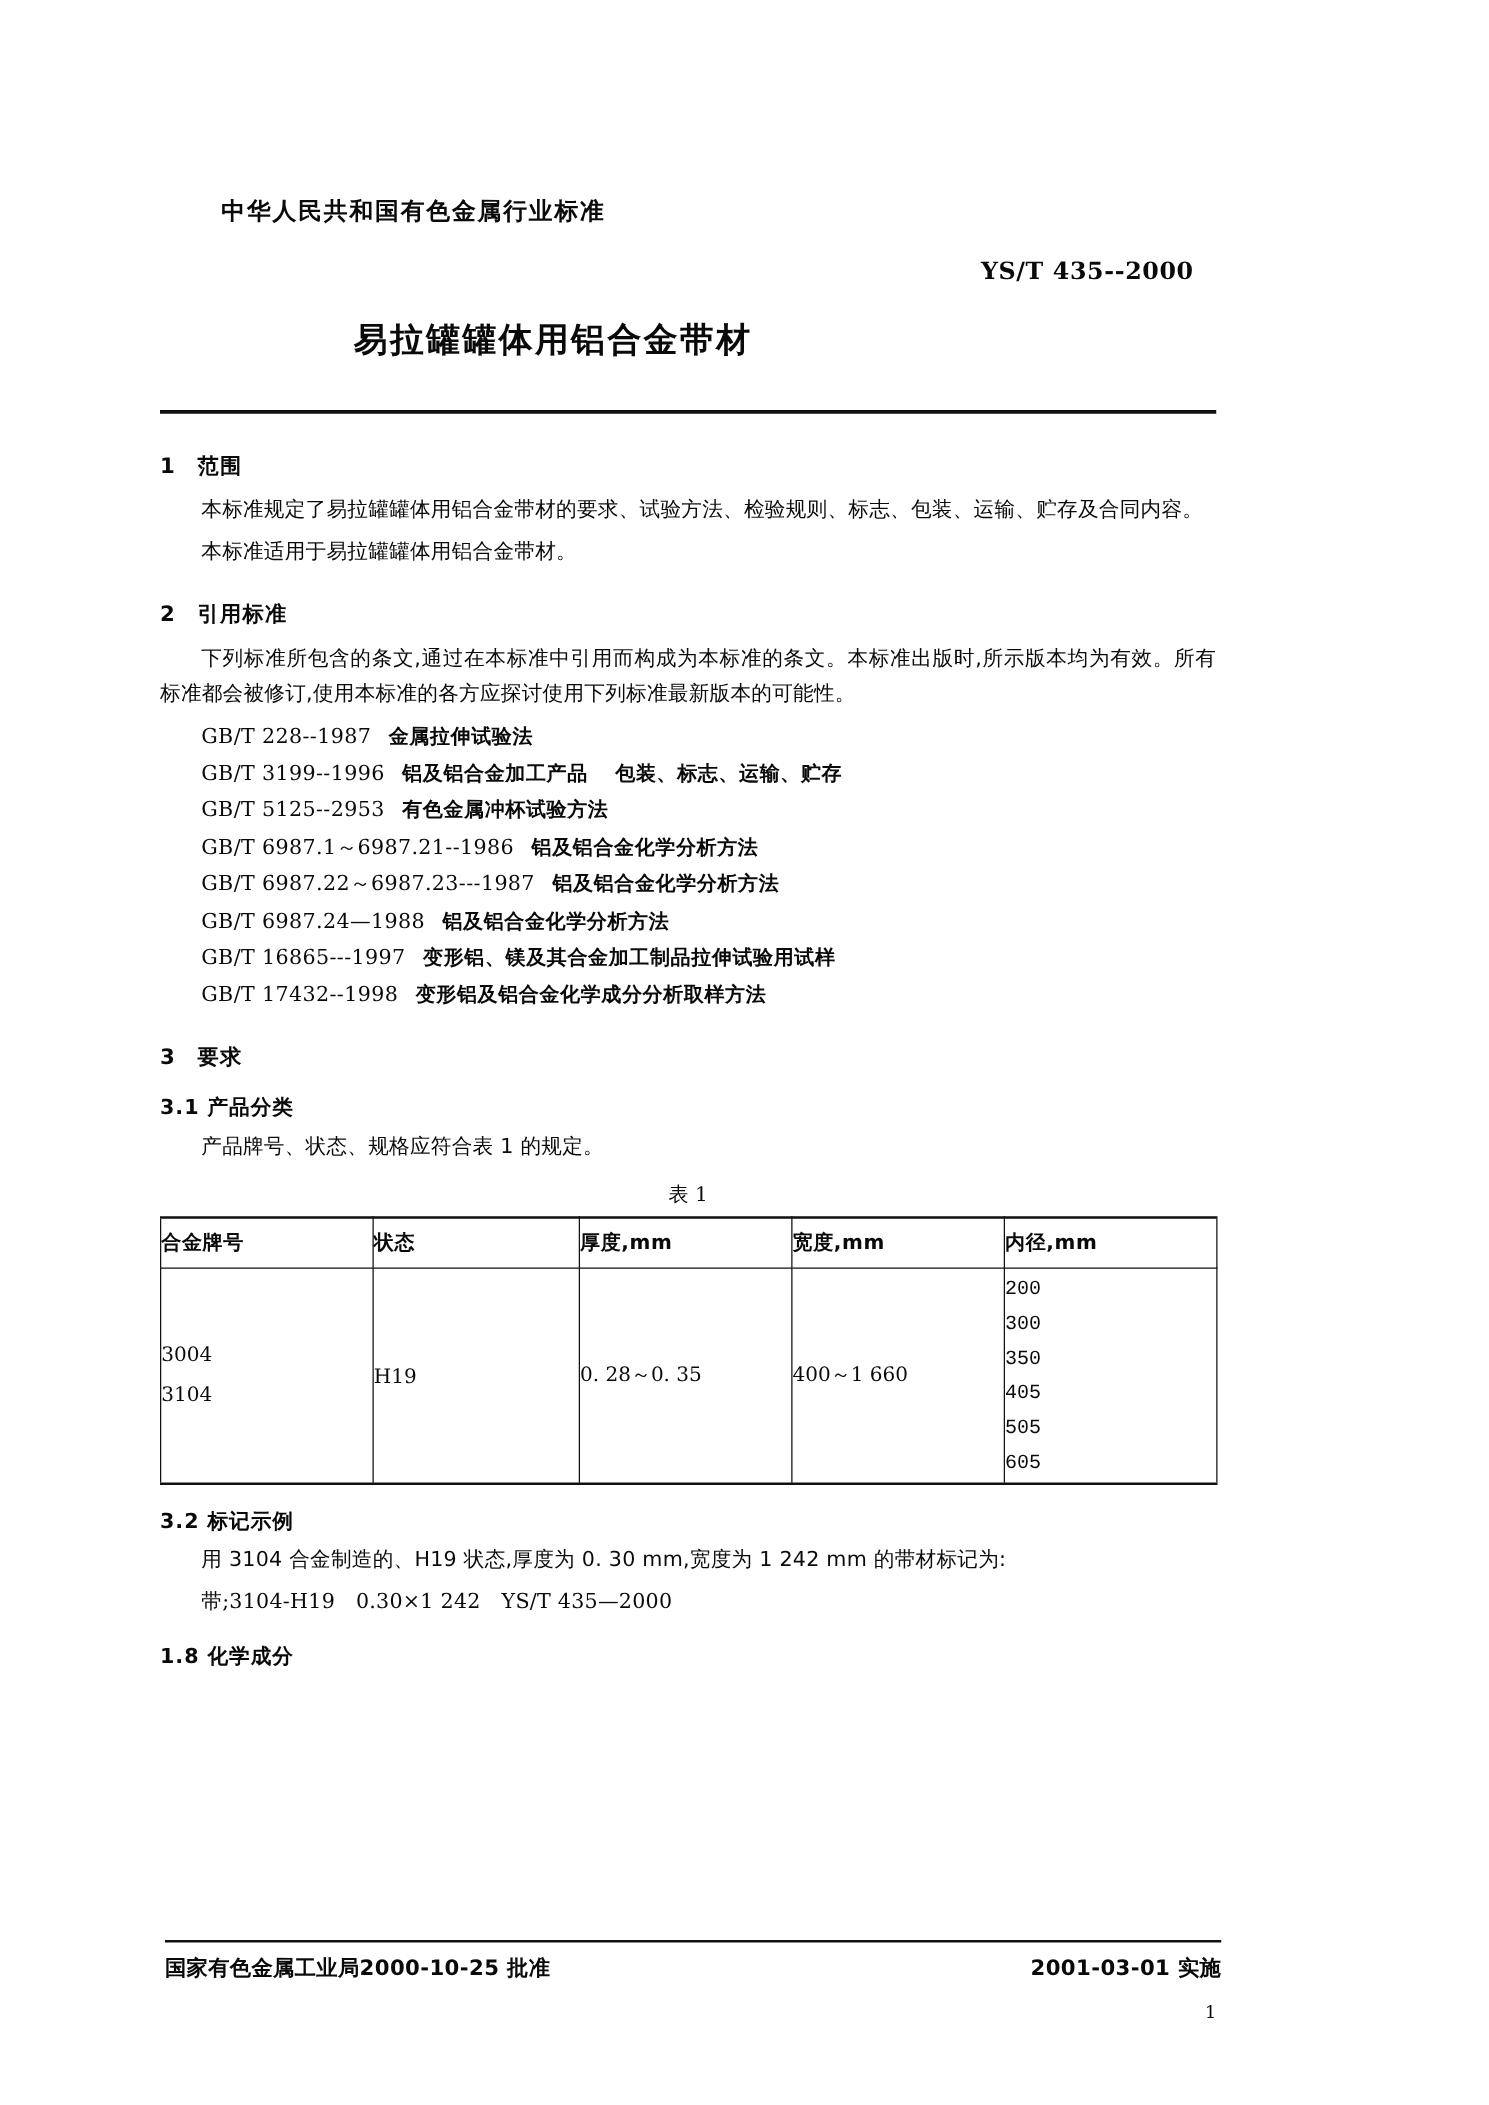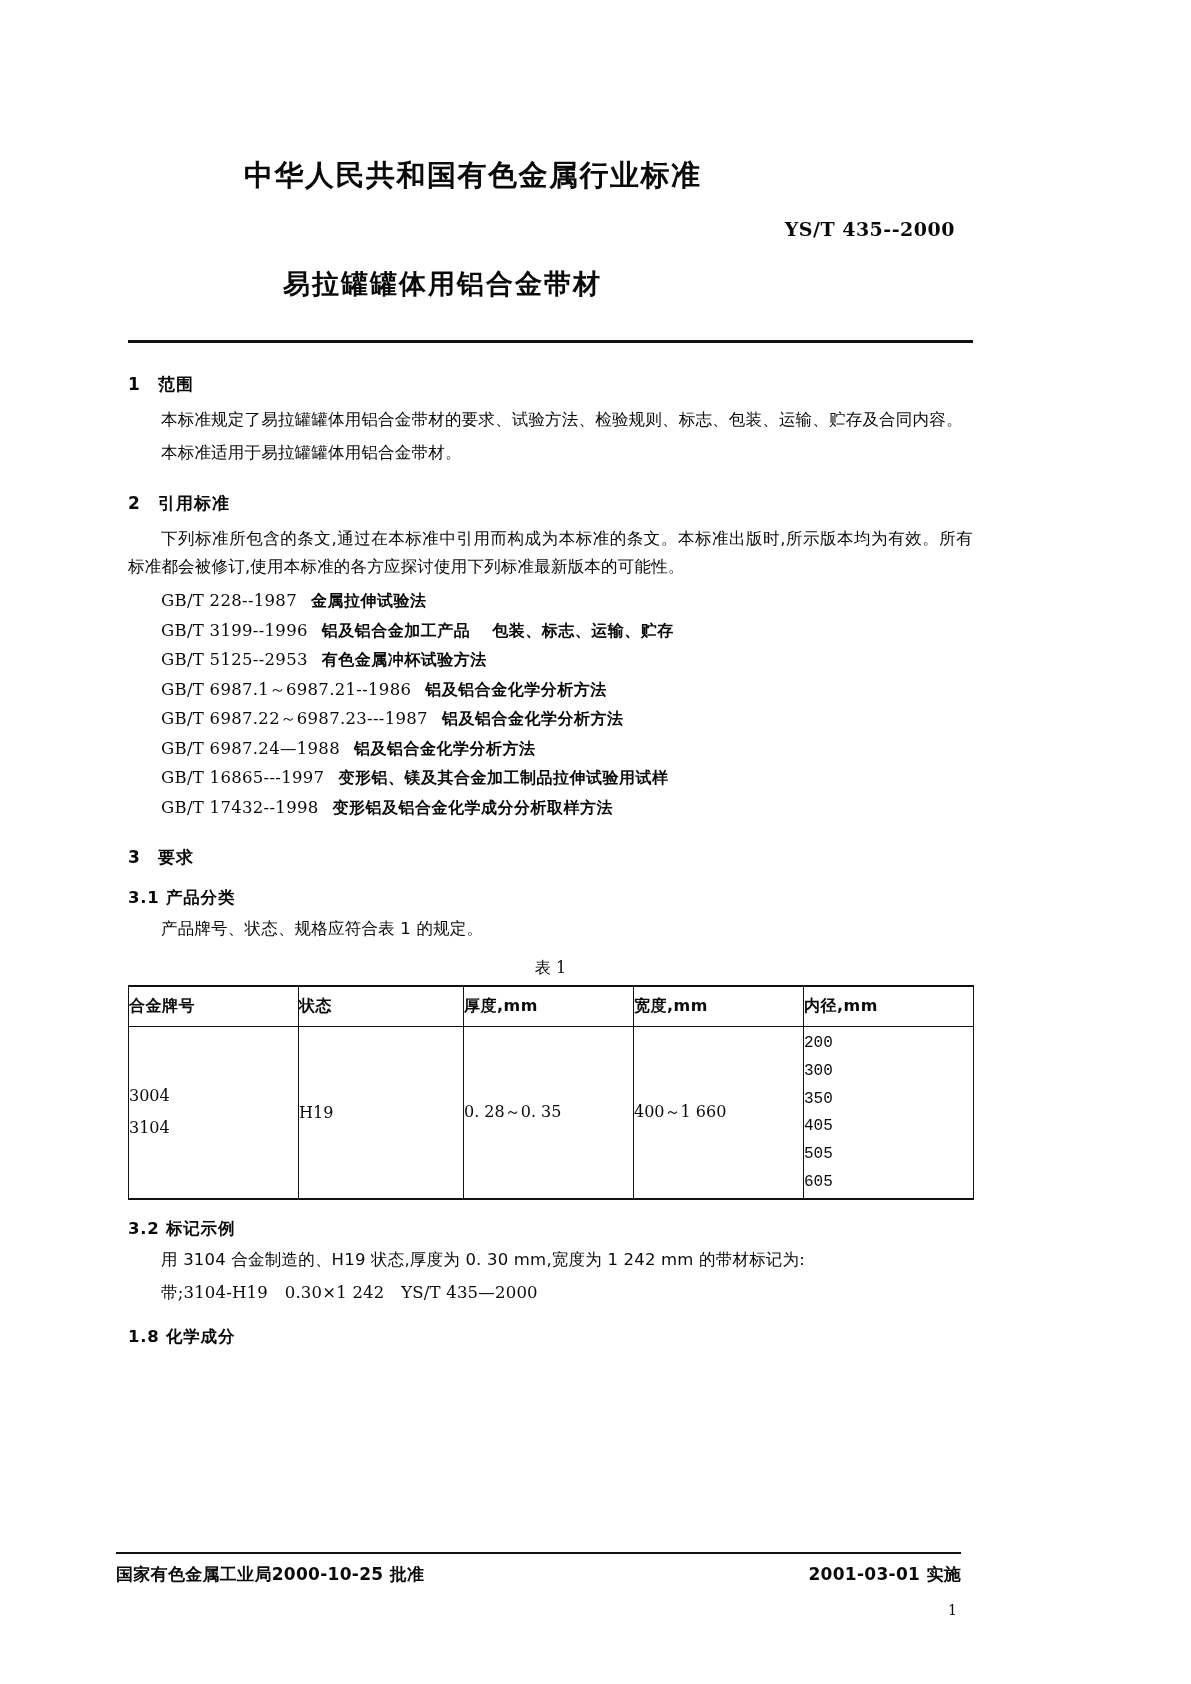--- a/index.html
+++ b/index.html
@@ -25,24 +25,24 @@
   }
   .content {
     position: absolute;
     left: 128px;
     top: 158px;
     width: 845px;
   }
 
   
   .doc-kind {
-    font-size: 29px;
+    font-size: 19px;
     font-weight: bold;
     letter-spacing: 1.5px;
-    margin-left: 116px;
+    margin-left: 49px;
     line-height: 1.2;
   }
   .std-number {
     text-align: right;
     font-family: "DejaVu Serif", "Liberation Serif", serif;
     font-weight: bold;
     font-size: 19px;
     letter-spacing: 0.5px;
     margin-top: 25px;
     padding-right: 18px;
@@ -161,21 +161,21 @@
     font-family: Liberation Mono, monospace;
     font-size: 16px;
   }
   .dia-list span { display: block; line-height: 1.0; }
 
   .mono-val { font-family: "DejaVu Serif", "Liberation Serif", serif; font-size: 16px; }
 
   
   .footer {
     position: absolute;
-    left: 116px;
+    left: 132px;
     top: 1552px;
     width: 845px;
   }
   .footer .fline {
     border-top: 2.5px solid #111;
     width: 845px;
   }
   .footer-row {
     display: flex;
     justify-content: space-between;

